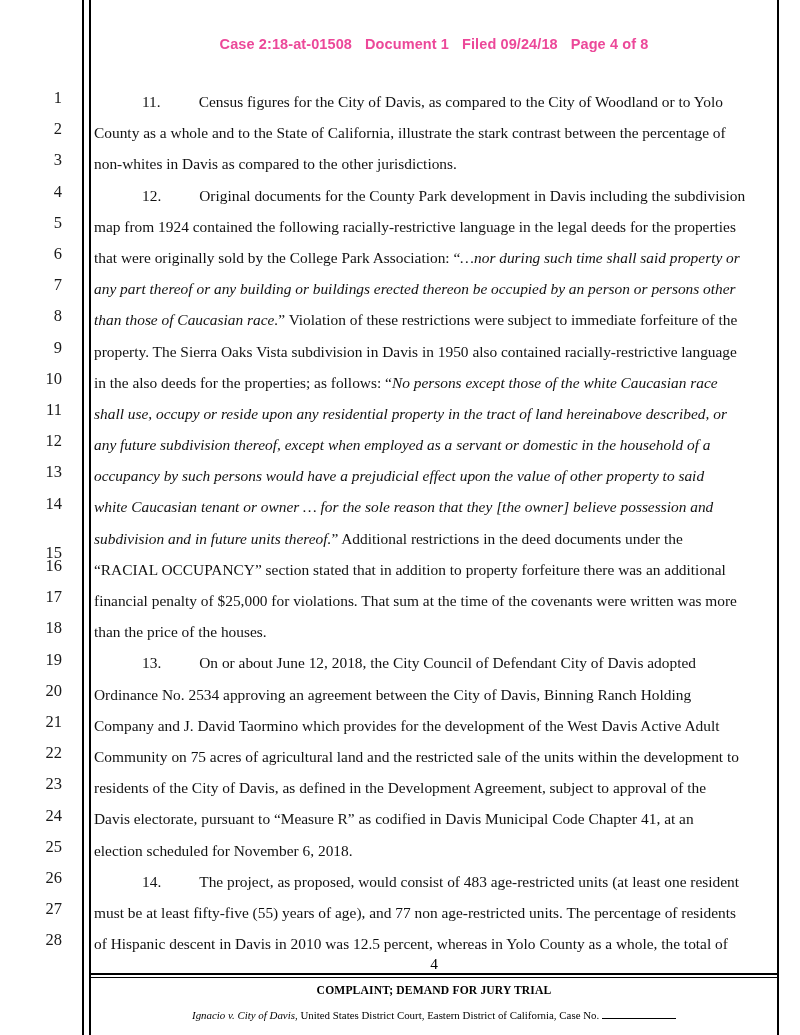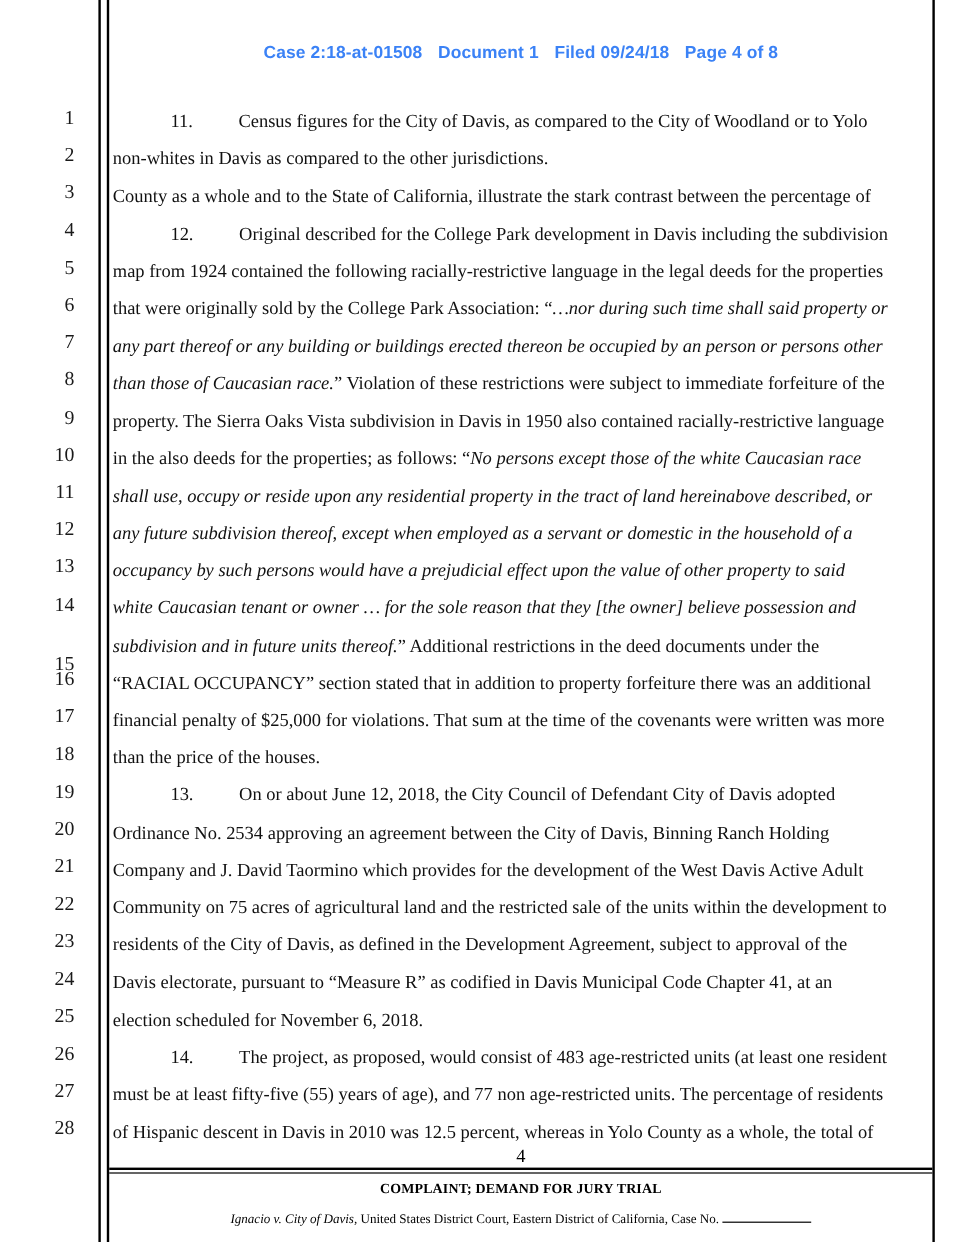--- a/index.html
+++ b/index.html
@@ -48,21 +48,21 @@
 
   
   .ecf-header {
     position: absolute;
     left: 91px; top: 36px;
     width: 686px;
     text-align: center;
     font-family: "Liberation Sans", "DejaVu Sans", sans-serif;
     font-size: 14.5px;
     font-weight: 700;
-    color: #3b82f6;
+    color: #ec4899;
     letter-spacing: 0.1px;
     white-space: nowrap;
   }
   .ecf-header .seg { display: inline-block; }
   .ecf-gap { display: inline-block; width: 13px; }
 
   
   #gutter {
     position: absolute;
     left: 0px; top: 0;
@@ -193,23 +193,23 @@
       <div class="lineno" style="top: 776.4px;">23</div>
       <div class="lineno" style="top: 807.6px;">24</div>
       <div class="lineno" style="top: 838.8px;">25</div>
       <div class="lineno" style="top: 870px;">26</div>
       <div class="lineno" style="top: 901.2px;">27</div>
       <div class="lineno" style="top: 932.4px;">28</div>
     </div>
 
   <div id="body-text">
       <div class="tline"><span class="indent-num"></span><span>11.</span><span class="tab-after-num"></span><span>Census figures for the City of Davis, as compared to the City of Woodland or to Yolo</span></div>
+      <div class="tline"><span>County as a whole and to the State of California, illustrate the stark contrast between the percentage of</span></div>
       <div class="tline"><span>non-whites in Davis as compared to the other jurisdictions.</span></div>
-      <div class="tline"><span>County as a whole and to the State of California, illustrate the stark contrast between the percentage of</span></div>
-      <div class="tline"><span class="indent-num"></span><span>12.</span><span class="tab-after-num"></span><span>Original described for the College Park development in Davis including the subdivision</span></div>
+      <div class="tline"><span class="indent-num"></span><span>12.</span><span class="tab-after-num"></span><span>Original documents for the County Park development in Davis including the subdivision</span></div>
       <div class="tline"><span>map from 1924 contained the following racially-restrictive language in the legal deeds for the properties</span></div>
       <div class="tline"><span>that were originally sold by the College Park Association: “</span><span class="it">…nor during such time shall said property or</span></div>
       <div class="tline"><span class="it">any part thereof or any building or buildings erected thereon be occupied by an person or persons other</span></div>
       <div class="tline"><span class="it">than those of Caucasian race.</span><span>” Violation of these restrictions were subject to immediate forfeiture of the</span></div>
       <div class="tline"><span>property. The Sierra Oaks Vista subdivision in Davis in 1950 also contained racially-restrictive language</span></div>
       <div class="tline"><span>in the also deeds for the properties; as follows: “</span><span class="it">No persons except those of the white Caucasian race</span></div>
       <div class="tline"><span class="it">shall use, occupy or reside upon any residential property in the tract of land hereinabove described, or</span></div>
       <div class="tline"><span class="it">any future subdivision thereof, except when employed as a servant or domestic in the household of a</span></div>
       <div class="tline"><span class="it">occupancy by such persons would have a prejudicial effect upon the value of other property to said</span></div>
       <div class="tline"><span class="it">white Caucasian tenant or owner … for the sole reason that they [the owner] believe possession and</span></div>

